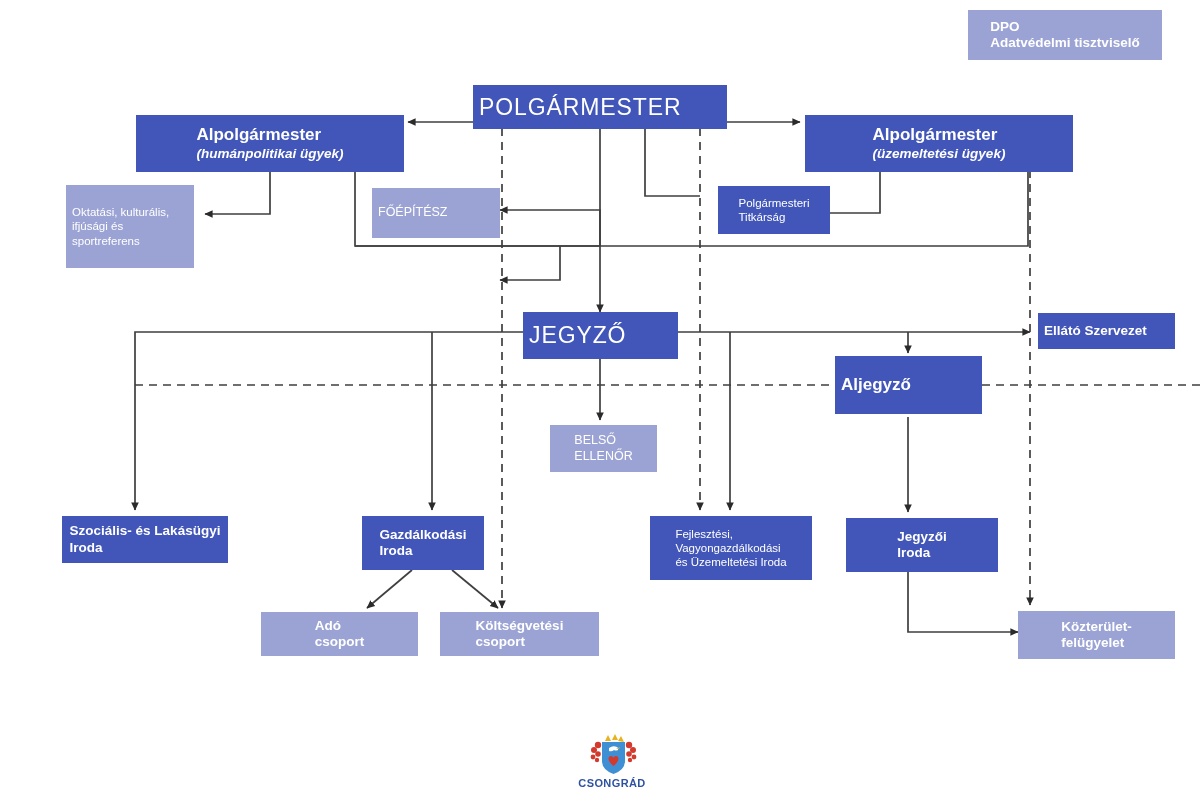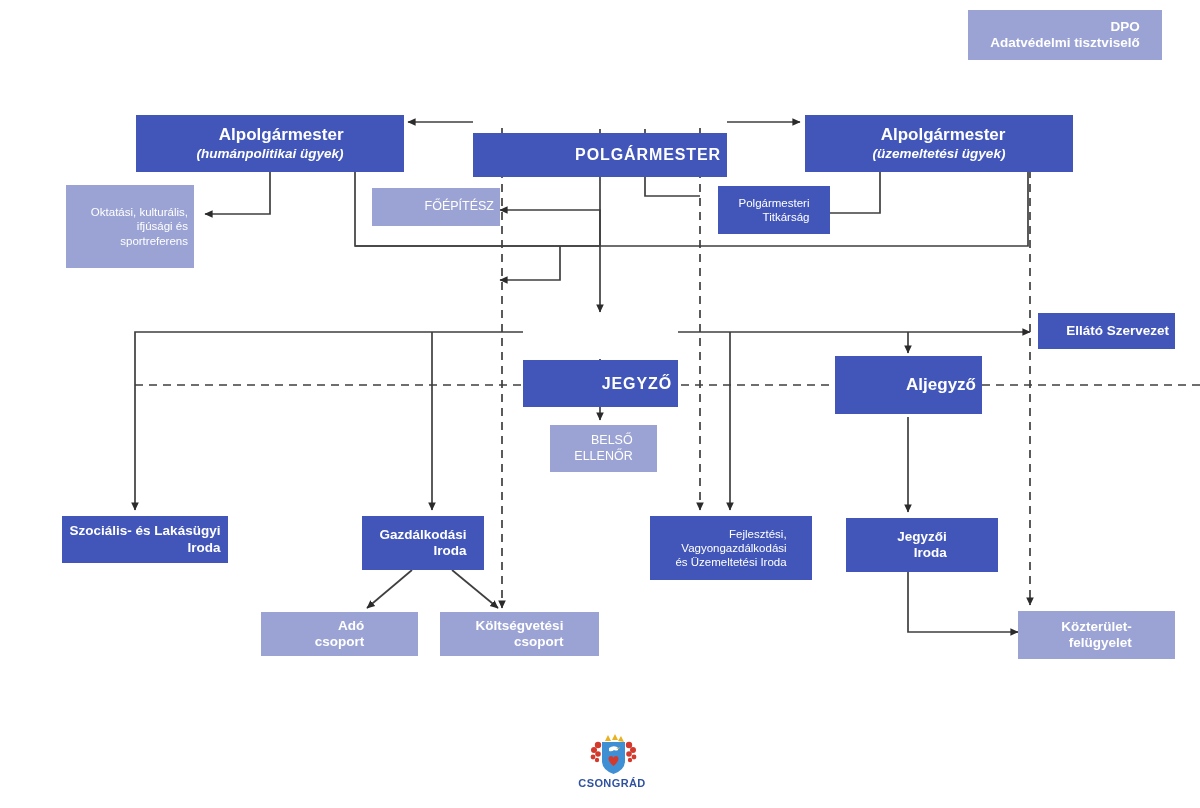--- a/index.html
+++ b/index.html
@@ -19,35 +19,35 @@
     position: absolute;
     left: 0; top: 0;
     width: 1200px; height: 808px;
     pointer-events: none;
   }
   .node {
     position: absolute;
     display: flex;
     align-items: center;
     justify-content: center;
-    text-align: right;
+    text-align: left;
     color: #ffffff;
     line-height: 1.22;
     padding: 3px 6px;
     z-index: 3;
   }
   .node .ttl { display: block; width: 100%; }
   .node .sub { display: block; width: 100%; font-style: italic; font-weight: 700; }
 
   
   .pal-dark  { background: #4156b8; }
   .pal-light { background: #9ba3d4; }
 
   
-  .t-head  { font-weight: 700; font-size: 16px; letter-spacing: 0.9px; margin-top: 48px; }
+  .t-head  { font-weight: 400; font-size: 23px; letter-spacing: 0.9px; }
   .t-major { font-weight: 700; font-size: 17px; }
   .t-mid   { font-weight: 700; font-size: 13.5px; }
   .t-small { font-weight: 400; font-size: 12.5px; }
   .t-tiny  { font-weight: 400; font-size: 11.5px; }
   .t-dpo   { font-weight: 700; font-size: 13.5px; }
 
   
   #logo-wrap {
     position: absolute;
     left: 564px; top: 734px;
@@ -150,21 +150,21 @@
     <span>
       <span class="ttl t-major">Alpolgármester</span>
       <span class="sub t-mid">(üzemeltetési ügyek)</span>
     </span>
   </div>
 
   <div class="node pal-light t-tiny" style="left:66px; top:185px; width:128px; height:83px;">
     <span class="ttl">Oktatási, kulturális, ifjúsági és sportreferens</span>
   </div>
 
-  <div class="node pal-light t-small" style="left:372px; top:188px; width:128px; height:38px;">
+  <div class="node pal-light t-small" style="left:372px; top:188px; width:128px; height:50px;">
     <span class="ttl">FŐÉPÍTÉSZ</span>
   </div>
 
   <div class="node pal-dark t-tiny" style="left:718px; top:186px; width:112px; height:48px;">
     <span>
       <span class="ttl">Polgármesteri</span>
       <span class="ttl">Titkárság</span>
     </span>
   </div>
 

